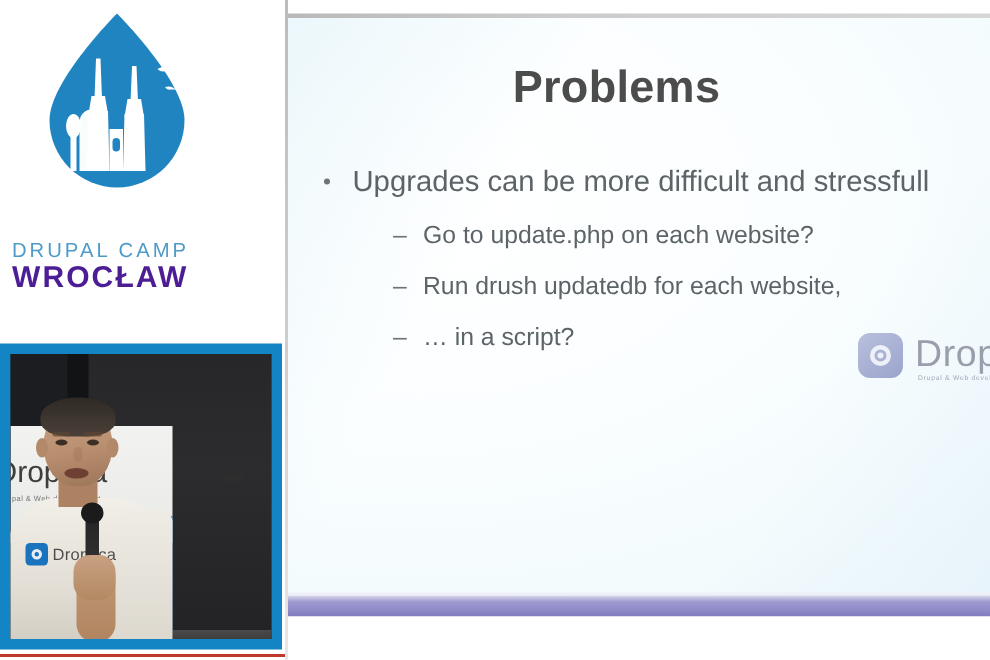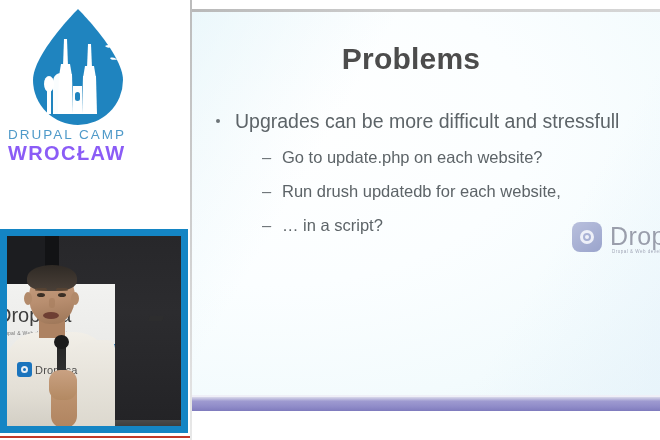--- a/index.html
+++ b/index.html
@@ -13,24 +13,24 @@
 
   
   .left-col{position:absolute;left:0;top:0;width:190px;height:440px;background:#ffffff;}
 
   
   .logo-block{position:absolute;left:0;top:0;width:190px;height:228px;background:#fff;}
   .droplet-wrap{position:absolute;left:17px;top:6px;width:122px;height:120px;}
   .logo-text{position:absolute;left:8px;top:127px;width:150px;text-align:left;}
   .logo-line1{
     font-size:13.5px;letter-spacing:2.0px;color:#4f9ac9;
-    font-family:"Liberation Sans", sans-serif;font-weight:400;line-height:15px;
+    font-family:"Liberation Sans", sans-serif;font-weight:400;line-height:15px;margin-top:32px;
   }
   .logo-line2{
-    font-size:20px;letter-spacing:1.4px;color:#8b5cf6;
+    font-size:20px;letter-spacing:1.4px;color:#4c1d95;
     font-family:"Liberation Sans", sans-serif;font-weight:700;line-height:22px;
   }
 
   
   .cam-frame{
     position:absolute;left:0;top:229px;width:188px;height:204px;
     background:#1485c4;box-sizing:border-box;padding:7px 7px 7px 7px;
   }
   .cam-inner{position:relative;width:174px;height:190px;overflow:hidden;background:#2b2b2b;}
 

